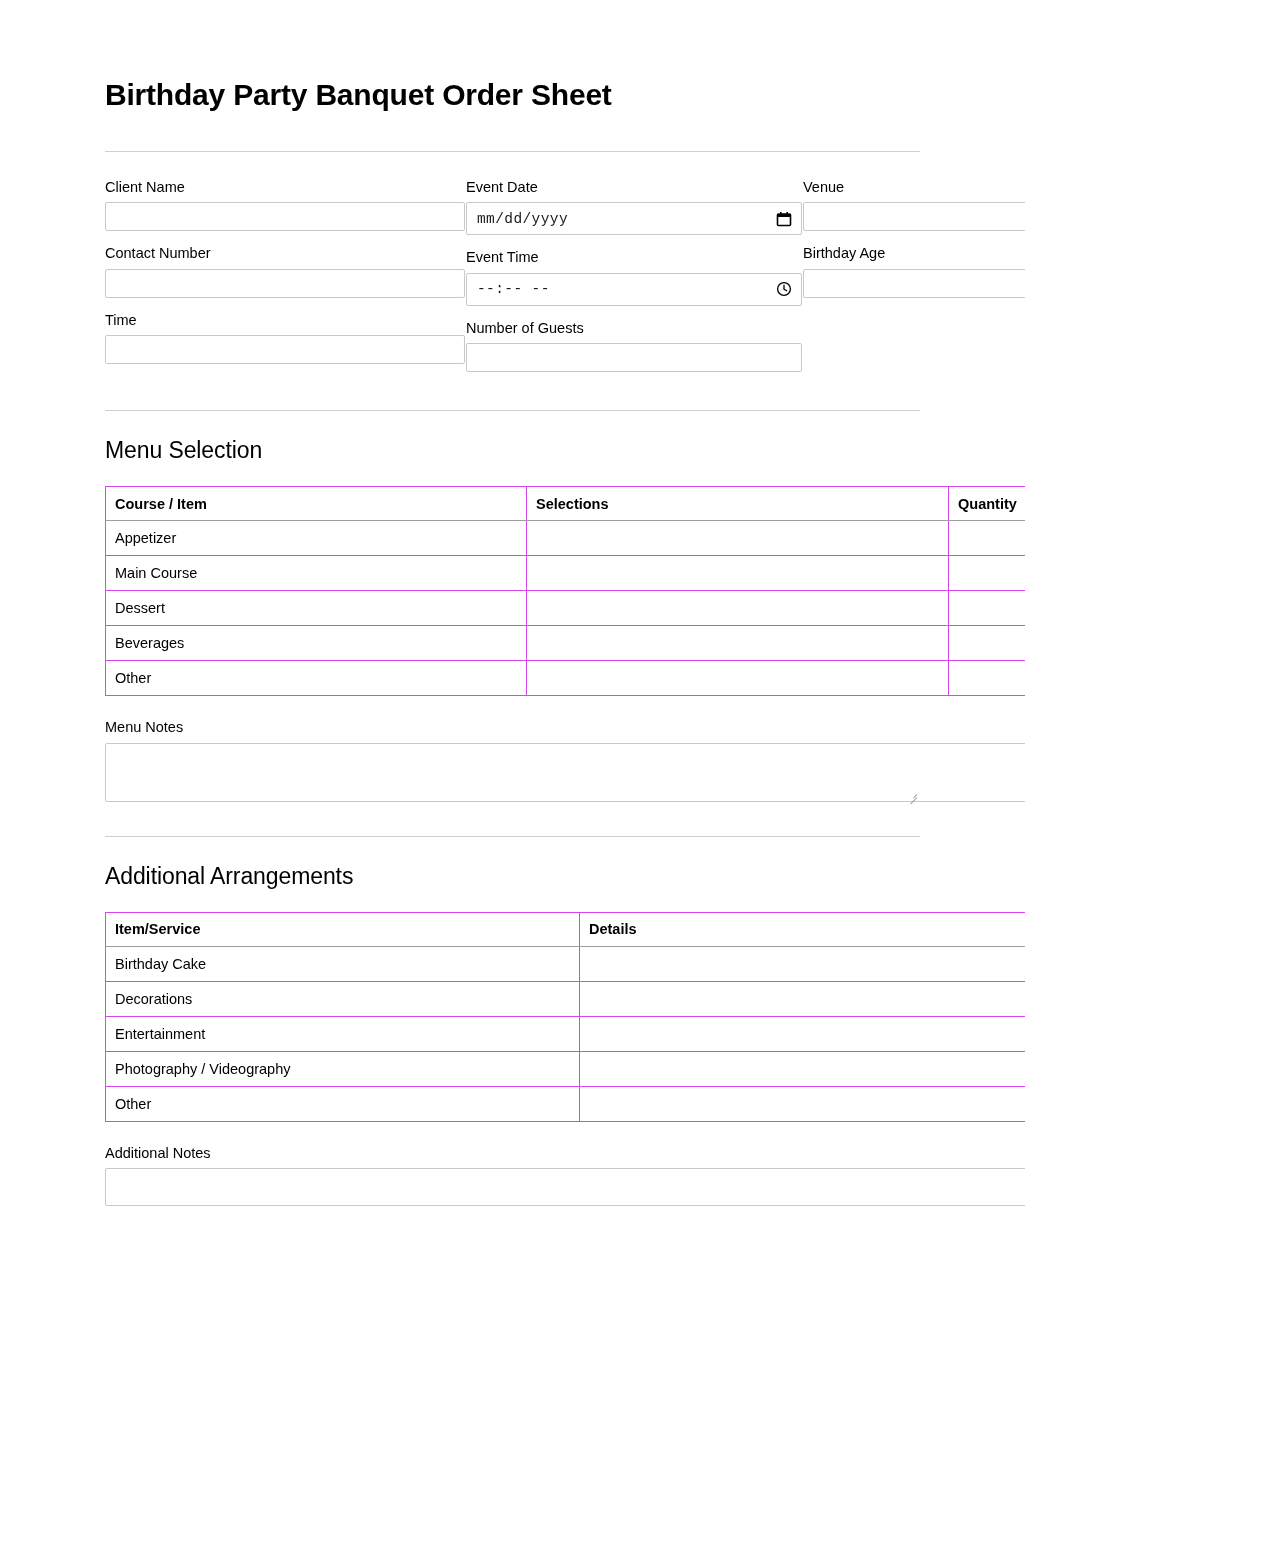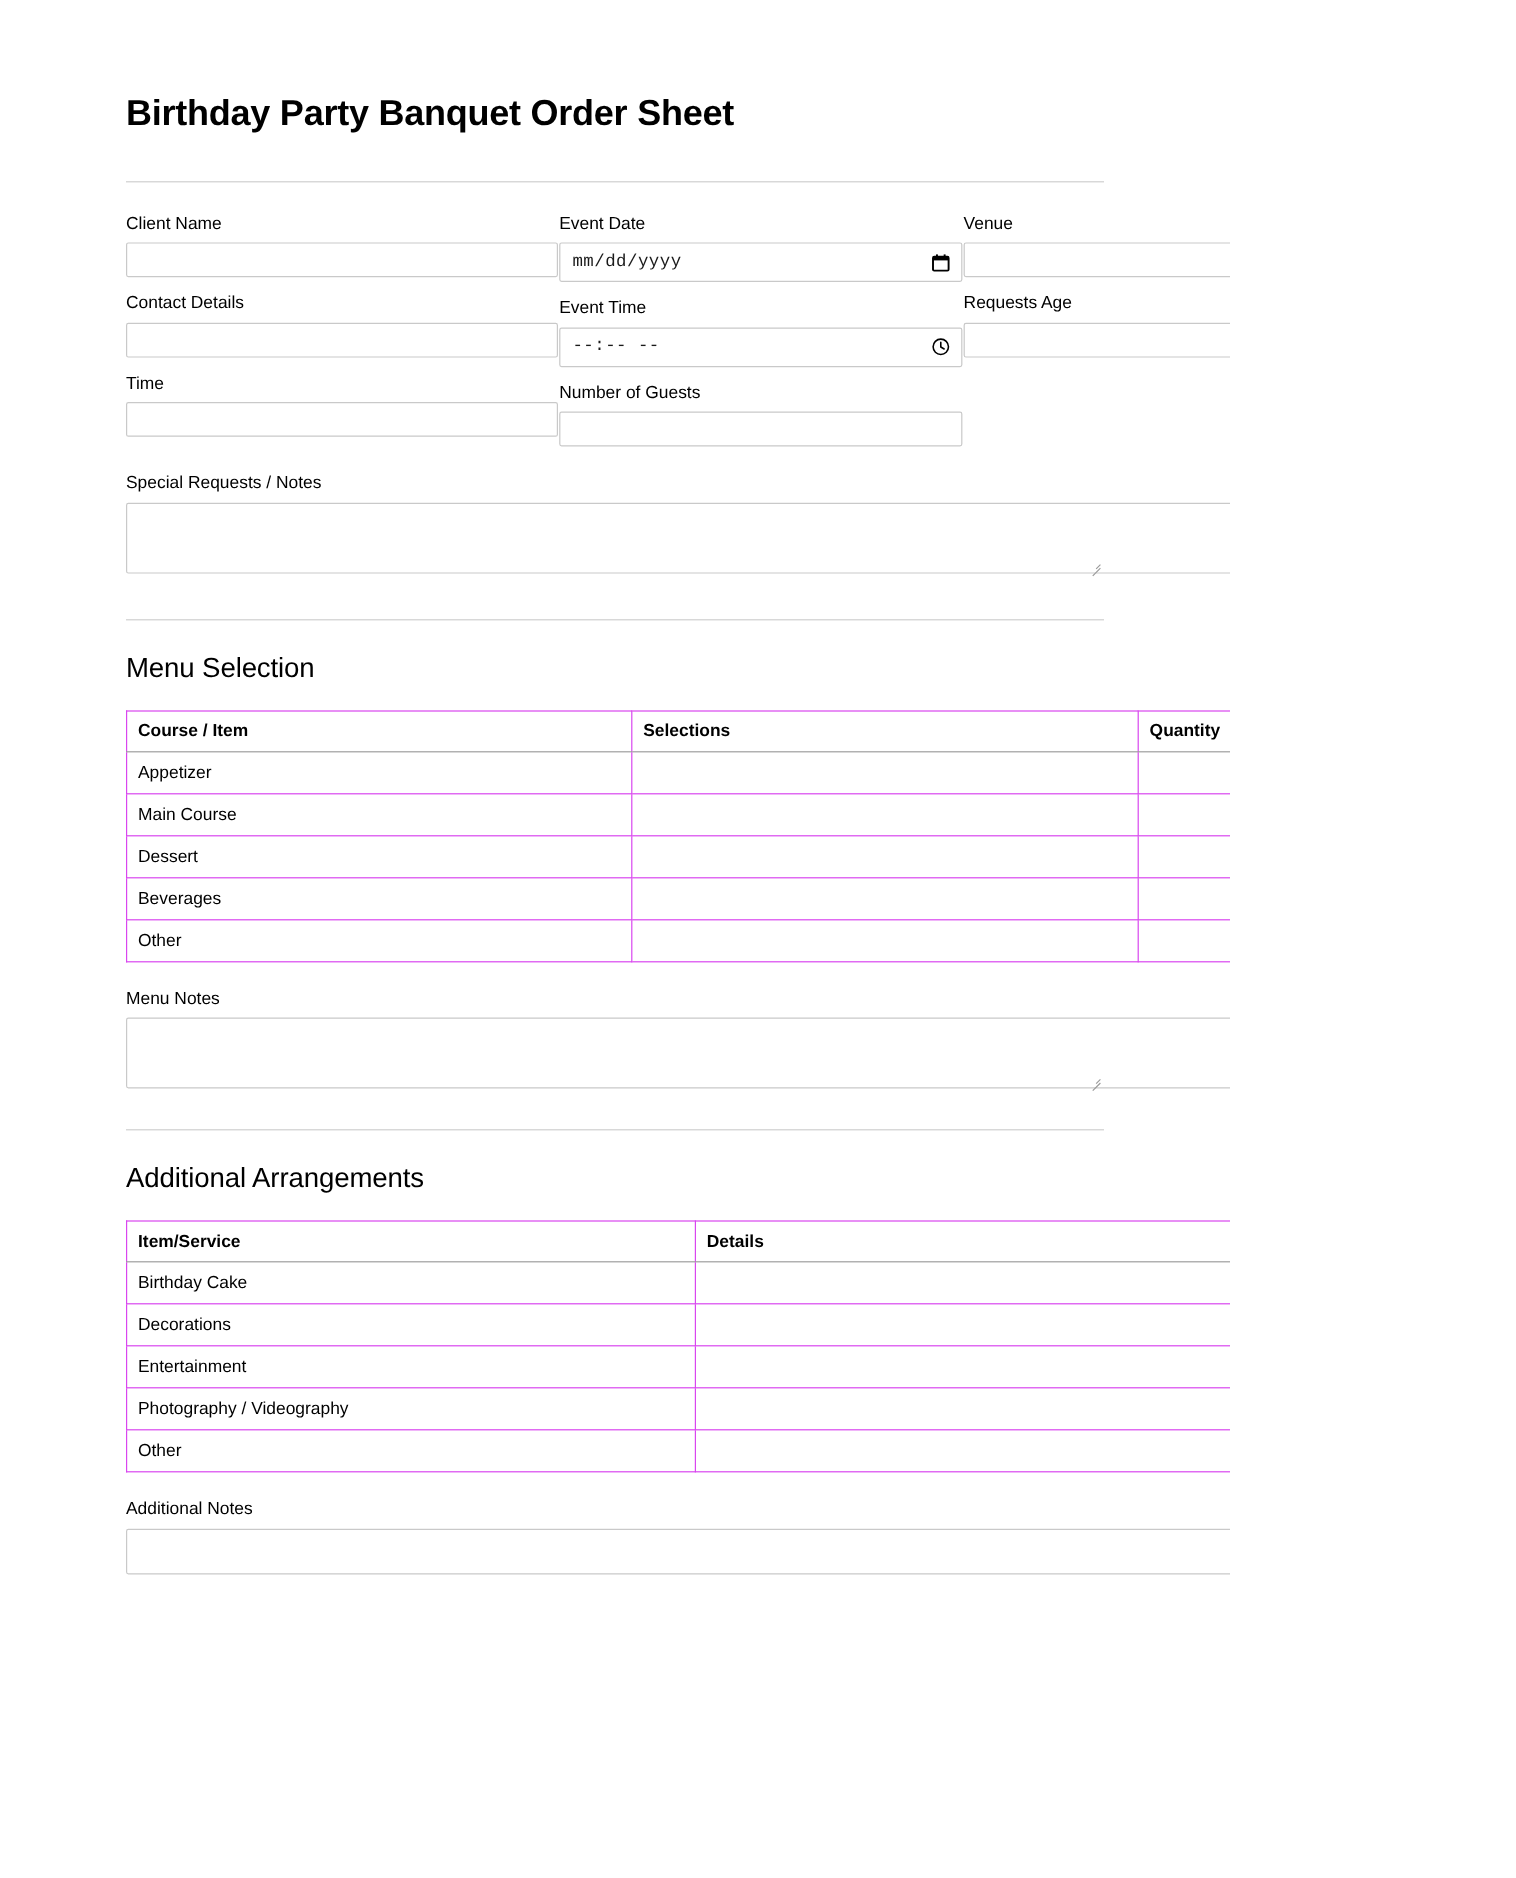--- a/index.html
+++ b/index.html
@@ -208,21 +208,21 @@
   <div class="form-grid">
 
     <div class="col col-a">
 
       <div class="field">
         <label class="fl">Client Name</label>
         <input class="inp" type="text" value="" style="">
       </div>
 
       <div class="field">
-        <label class="fl">Contact Details</label>
+        <label class="fl">Contact Number</label>
         <input class="inp" type="text" value="" style="">
       </div>
 
       <div class="field">
         <label class="fl">Time</label>
         <input class="inp" type="text" value="" style="">
       </div>
 
     </div>
 
@@ -264,38 +264,28 @@
     </div>
 
     <div class="col col-c">
 
       <div class="field">
         <label class="fl">Venue</label>
         <input class="inp" type="text" value="" style="">
       </div>
 
       <div class="field">
-        <label class="fl">Requests Age</label>
+        <label class="fl">Birthday Age</label>
         <input class="inp" type="text" value="" style="">
       </div>
 
     </div>
 
   </div>
 
-  <div class="notes-block">
-    <label class="fl">Special Requests / Notes</label>
-    <div class="ta-wrap">
-      <textarea class="ta ta-tall" style=""></textarea>
-      <span class="grip">
-          <i class="g1"></i>
-          <i class="g2"></i>
-        </span>
-    </div>
-  </div>
 
   <hr class="rule">
 
   <div class="sec-block">
     <h2 class="sec">Menu Selection</h2>
 
     <table class="grid t-menu">
       <colgroup>
           <col class="c1">
           <col class="c2">

